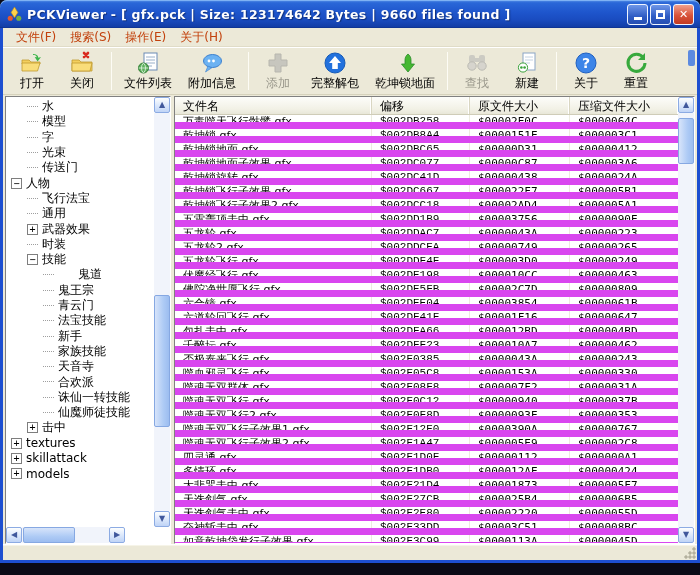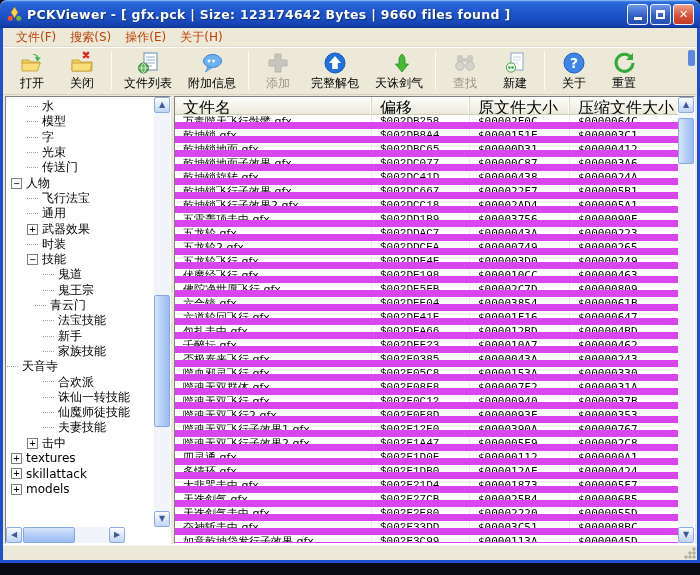--- a/index.html
+++ b/index.html
@@ -85,21 +85,21 @@
   .tree-hsb-track{ left:16px; bottom:0; width:87px; }
   .tree-hsb-thumb{ left:17px; bottom:0; width:52px; height:16px; }
 
   
   .table-panel { flex:1; min-width:0; position:relative;
     border:1px solid #808080; border-right-color:#fff; border-bottom-color:#fff;
     background:#fff; overflow:hidden; }
   .thead { position:absolute; left:0; top:0; right:16px; height:18px; display:flex;
     background:linear-gradient(180deg,#fdfdfa,#f2f1e6 70%,#e8e7d8);
     border-bottom:1px solid #cfccb8; }
-  .hcell { font-size:16px; color:#000; padding:1px 0 0 8px; border-right:1px solid #d9d6c2;
+  .hcell { font-size:12px; color:#000; padding:1px 0 0 8px; border-right:1px solid #d9d6c2;
     box-shadow:inset -1px 0 0 #fff; white-space:nowrap; overflow:hidden; }
   .tbody { position:absolute; left:0; top:18px; right:16px; bottom:0; overflow:hidden; }
   .trow { height:14px; display:flex; border-bottom:7px solid #d946ef; }
   .tcell { padding:0 0 0 8px; white-space:nowrap; overflow:hidden; font-size:11px;
     color:#000; border-right:1px solid #ececе2; border-right:1px solid #ececdf; line-height:13px; }
   .c0 { width:197px; flex:0 0 197px; }
   .c1 { width:98px; flex:0 0 98px; font-family:Liberation Mono, monospace; }
   .c2 { width:100px; flex:0 0 100px; font-family:"DejaVu Sans Mono",monospace; }
   .c3 { flex:1; font-family:"DejaVu Sans Mono",monospace; border-right:none; }
 
@@ -216,21 +216,21 @@
             </svg>
           </span>
           <span class="tlab">完整解包</span>
         </div>
         <div class="tbtn">
           <span class="ticon">
             <svg viewBox="0 0 24 24" width="24" height="24">
               <path d="M15 3c2 1.5 3 3.5 3 6v4h3.5L15 21l-6.5-8H12V9c0-2.5 1-4.5 3-6z" fill="#46b832" stroke="#2b8a2b" stroke-width=".8"></path>
             </svg>
           </span>
-          <span class="tlab">天诛剑气</span>
+          <span class="tlab">乾坤锁地面</span>
         </div>
         <div class="tsep"></div>
         <div class="tbtn disabled">
           <span class="ticon">
             <svg viewBox="0 0 24 24" width="24" height="24">
               <rect x="4" y="4" width="6" height="8" rx="2" fill="#b5b3a6"></rect>
               <rect x="14" y="4" width="6" height="8" rx="2" fill="#b5b3a6"></rect>
               <circle cx="7" cy="15" r="4.2" fill="#c6c4b8" stroke="#96948a"></circle>
               <circle cx="17" cy="15" r="4.2" fill="#c6c4b8" stroke="#96948a"></circle>
               <rect x="10" y="7" width="4" height="4" fill="#b5b3a6"></rect>
@@ -313,63 +313,59 @@
                 <span class="tlabel">武器效果</span>
               </div>
               <div class="tree-item" style="padding-left: 20px;">
                 <span class="stub"></span>
                 <span class="tlabel">时装</span>
               </div>
               <div class="tree-item" style="padding-left: 20px;">
                 <span class="expander">−</span>
                 <span class="tlabel">技能</span>
               </div>
-              <div class="tree-item" style="padding-left: 36px;">
+              <div class="tree-item" style="padding-left: 36px; gap: 20px;">
                 <span class="stub"></span>
                 <span class="tlabel">鬼道</span>
               </div>
               <div class="tree-item" style="padding-left: 36px;">
                 <span class="stub"></span>
                 <span class="tlabel">鬼王宗</span>
               </div>
-              <div class="tree-item" style="padding-left: 28px;">
+              <div class="tree-item" style="padding-left: 36px;">
                 <span class="stub"></span>
                 <span class="tlabel">青云门</span>
               </div>
               <div class="tree-item" style="padding-left: 36px;">
                 <span class="stub"></span>
                 <span class="tlabel">法宝技能</span>
               </div>
               <div class="tree-item" style="padding-left: 36px;">
                 <span class="stub"></span>
                 <span class="tlabel">新手</span>
               </div>
               <div class="tree-item" style="padding-left: 36px;">
                 <span class="stub"></span>
                 <span class="tlabel">家族技能</span>
               </div>
-              <div class="tree-item" style="">
+              <div class="tree-item" style="padding-left: 36px;">
                 <span class="stub"></span>
                 <span class="tlabel">天音寺</span>
               </div>
               <div class="tree-item" style="padding-left: 36px;">
                 <span class="stub"></span>
                 <span class="tlabel">合欢派</span>
               </div>
               <div class="tree-item" style="padding-left: 36px;">
                 <span class="stub"></span>
                 <span class="tlabel">诛仙一转技能</span>
               </div>
               <div class="tree-item" style="padding-left: 36px;">
                 <span class="stub"></span>
                 <span class="tlabel">仙魔师徒技能</span>
-              </div>
-              <div class="tree-item" style="padding-left: 36px;">
-                <span class="stub"></span>
-                <span class="tlabel">夫妻技能</span>
               </div>
               <div class="tree-item" style="padding-left: 20px;">
                 <span class="expander">+</span>
                 <span class="tlabel">击中</span>
               </div>
               <div class="tree-item" style="padding-left: 4px;">
                 <span class="expander">+</span>
                 <span class="tlabel">textures</span>
               </div>
               <div class="tree-item" style="padding-left: 4px;">

